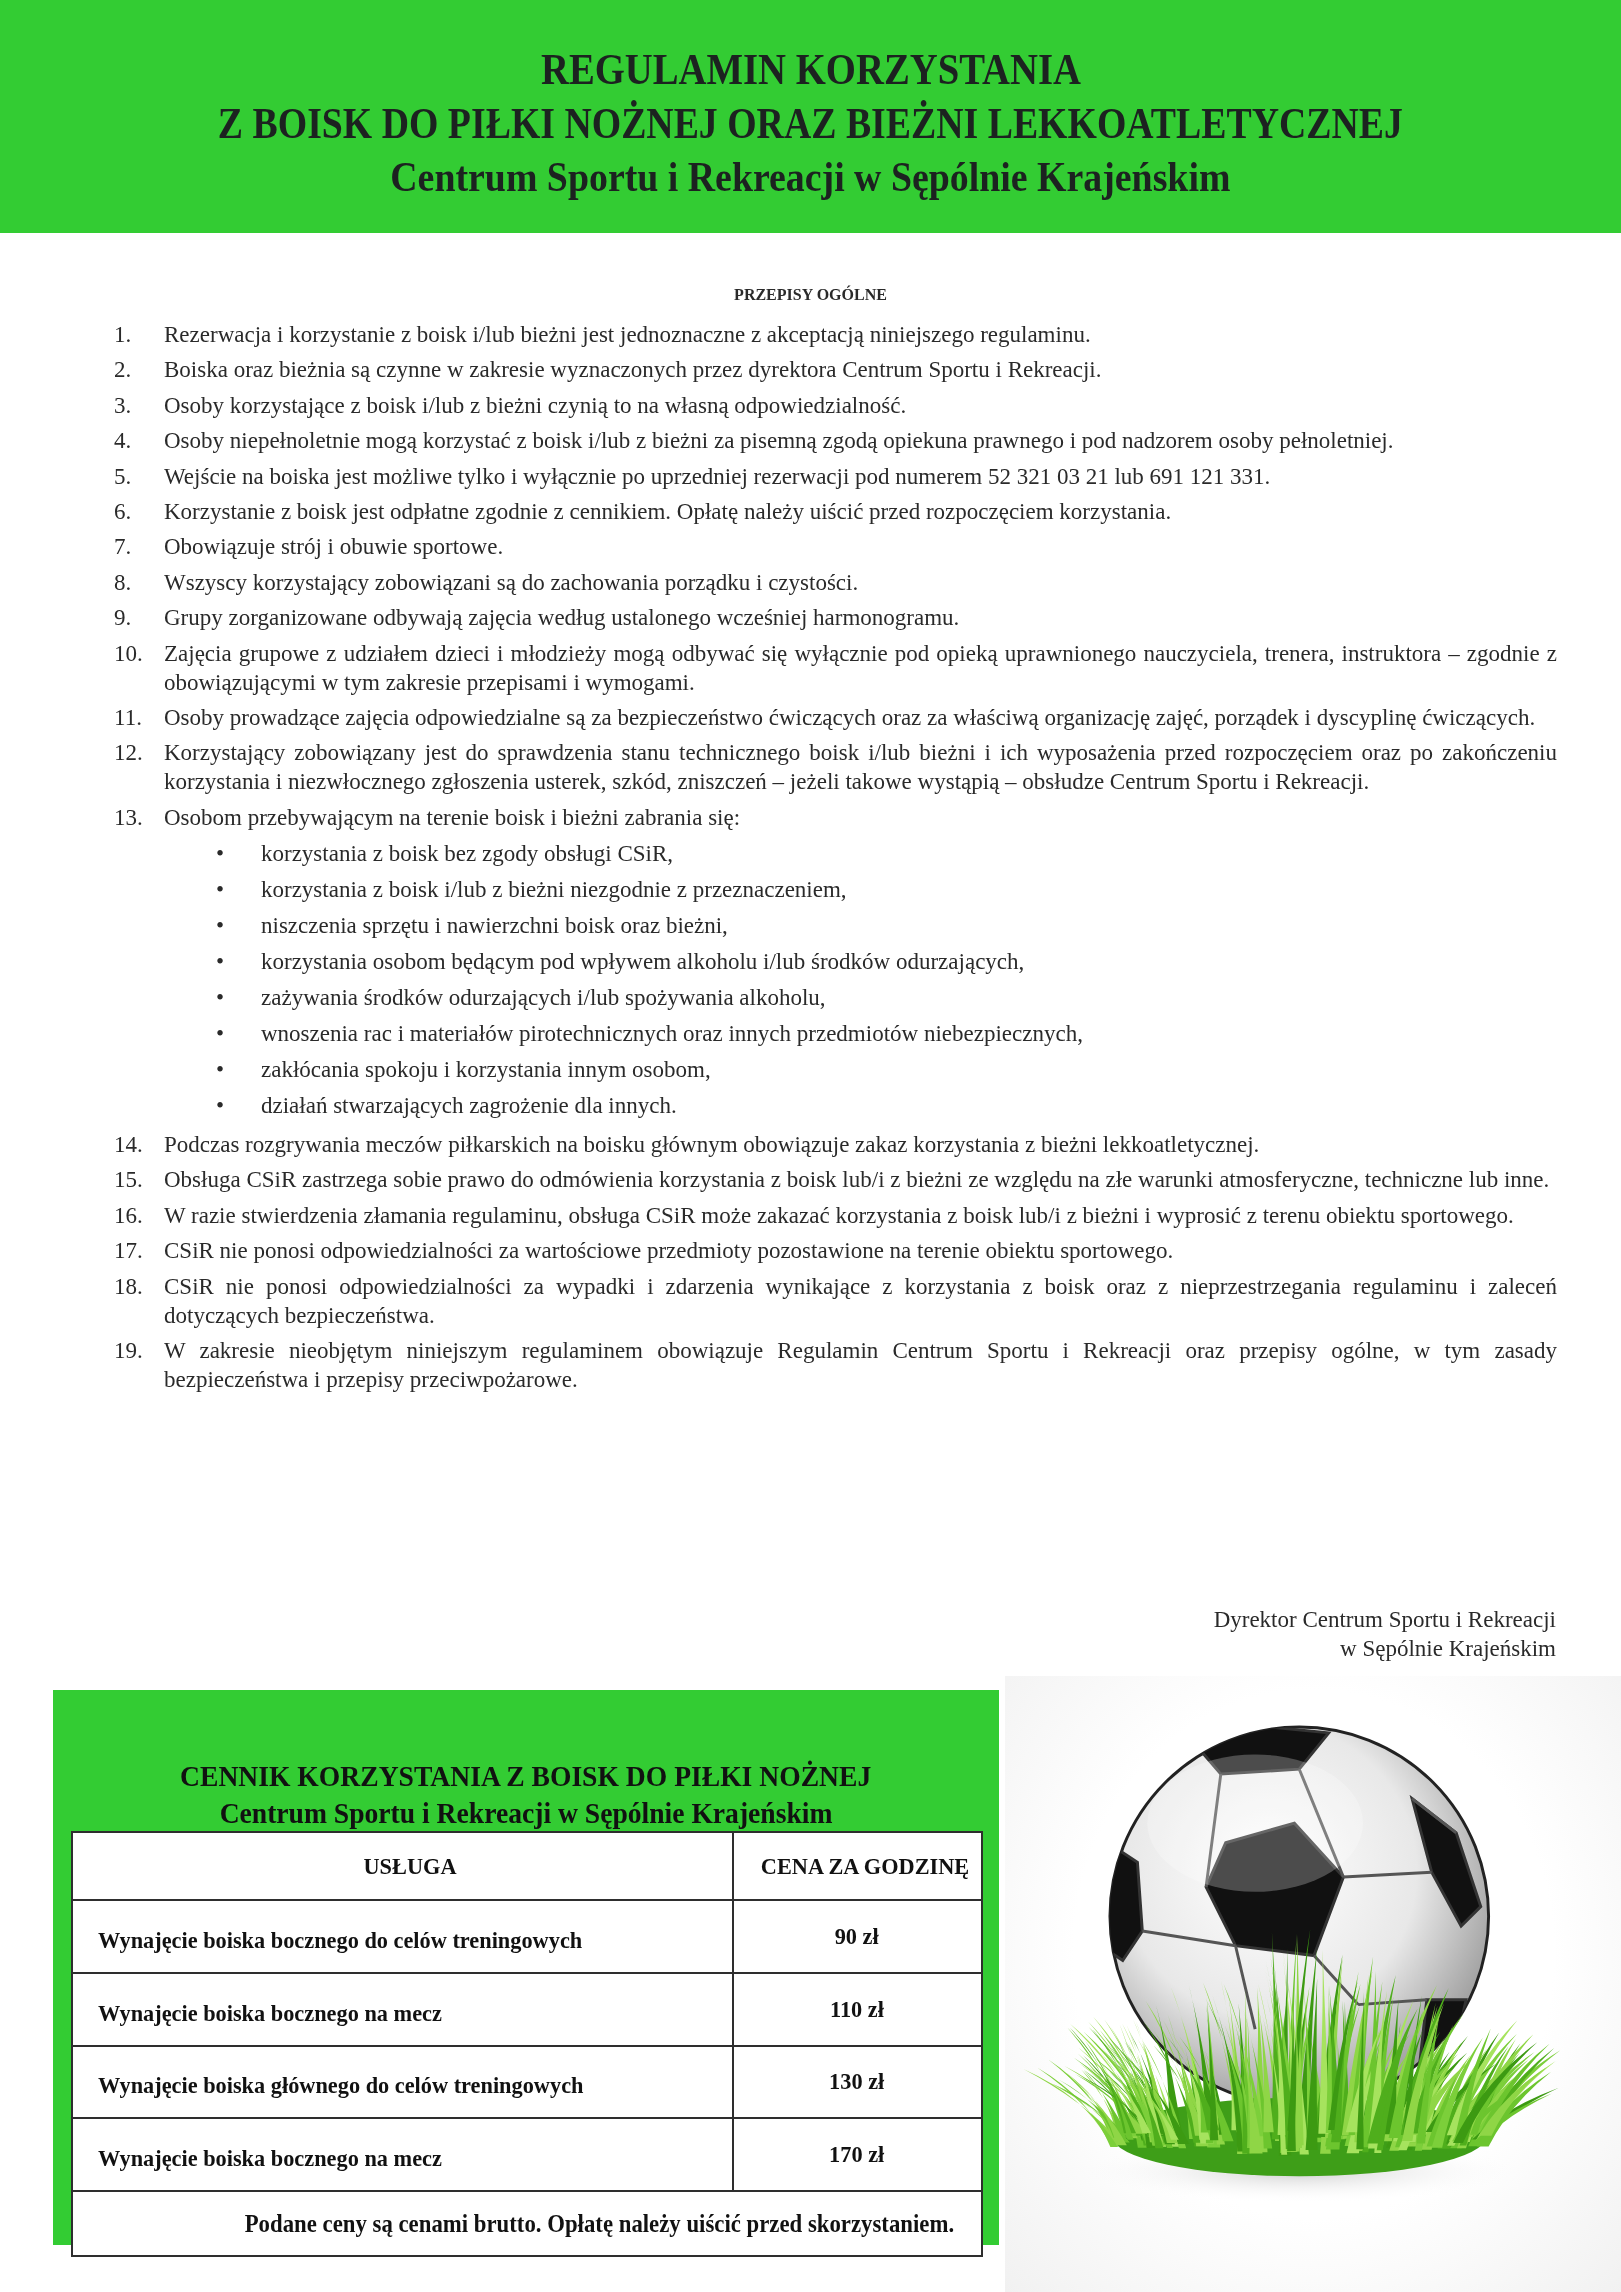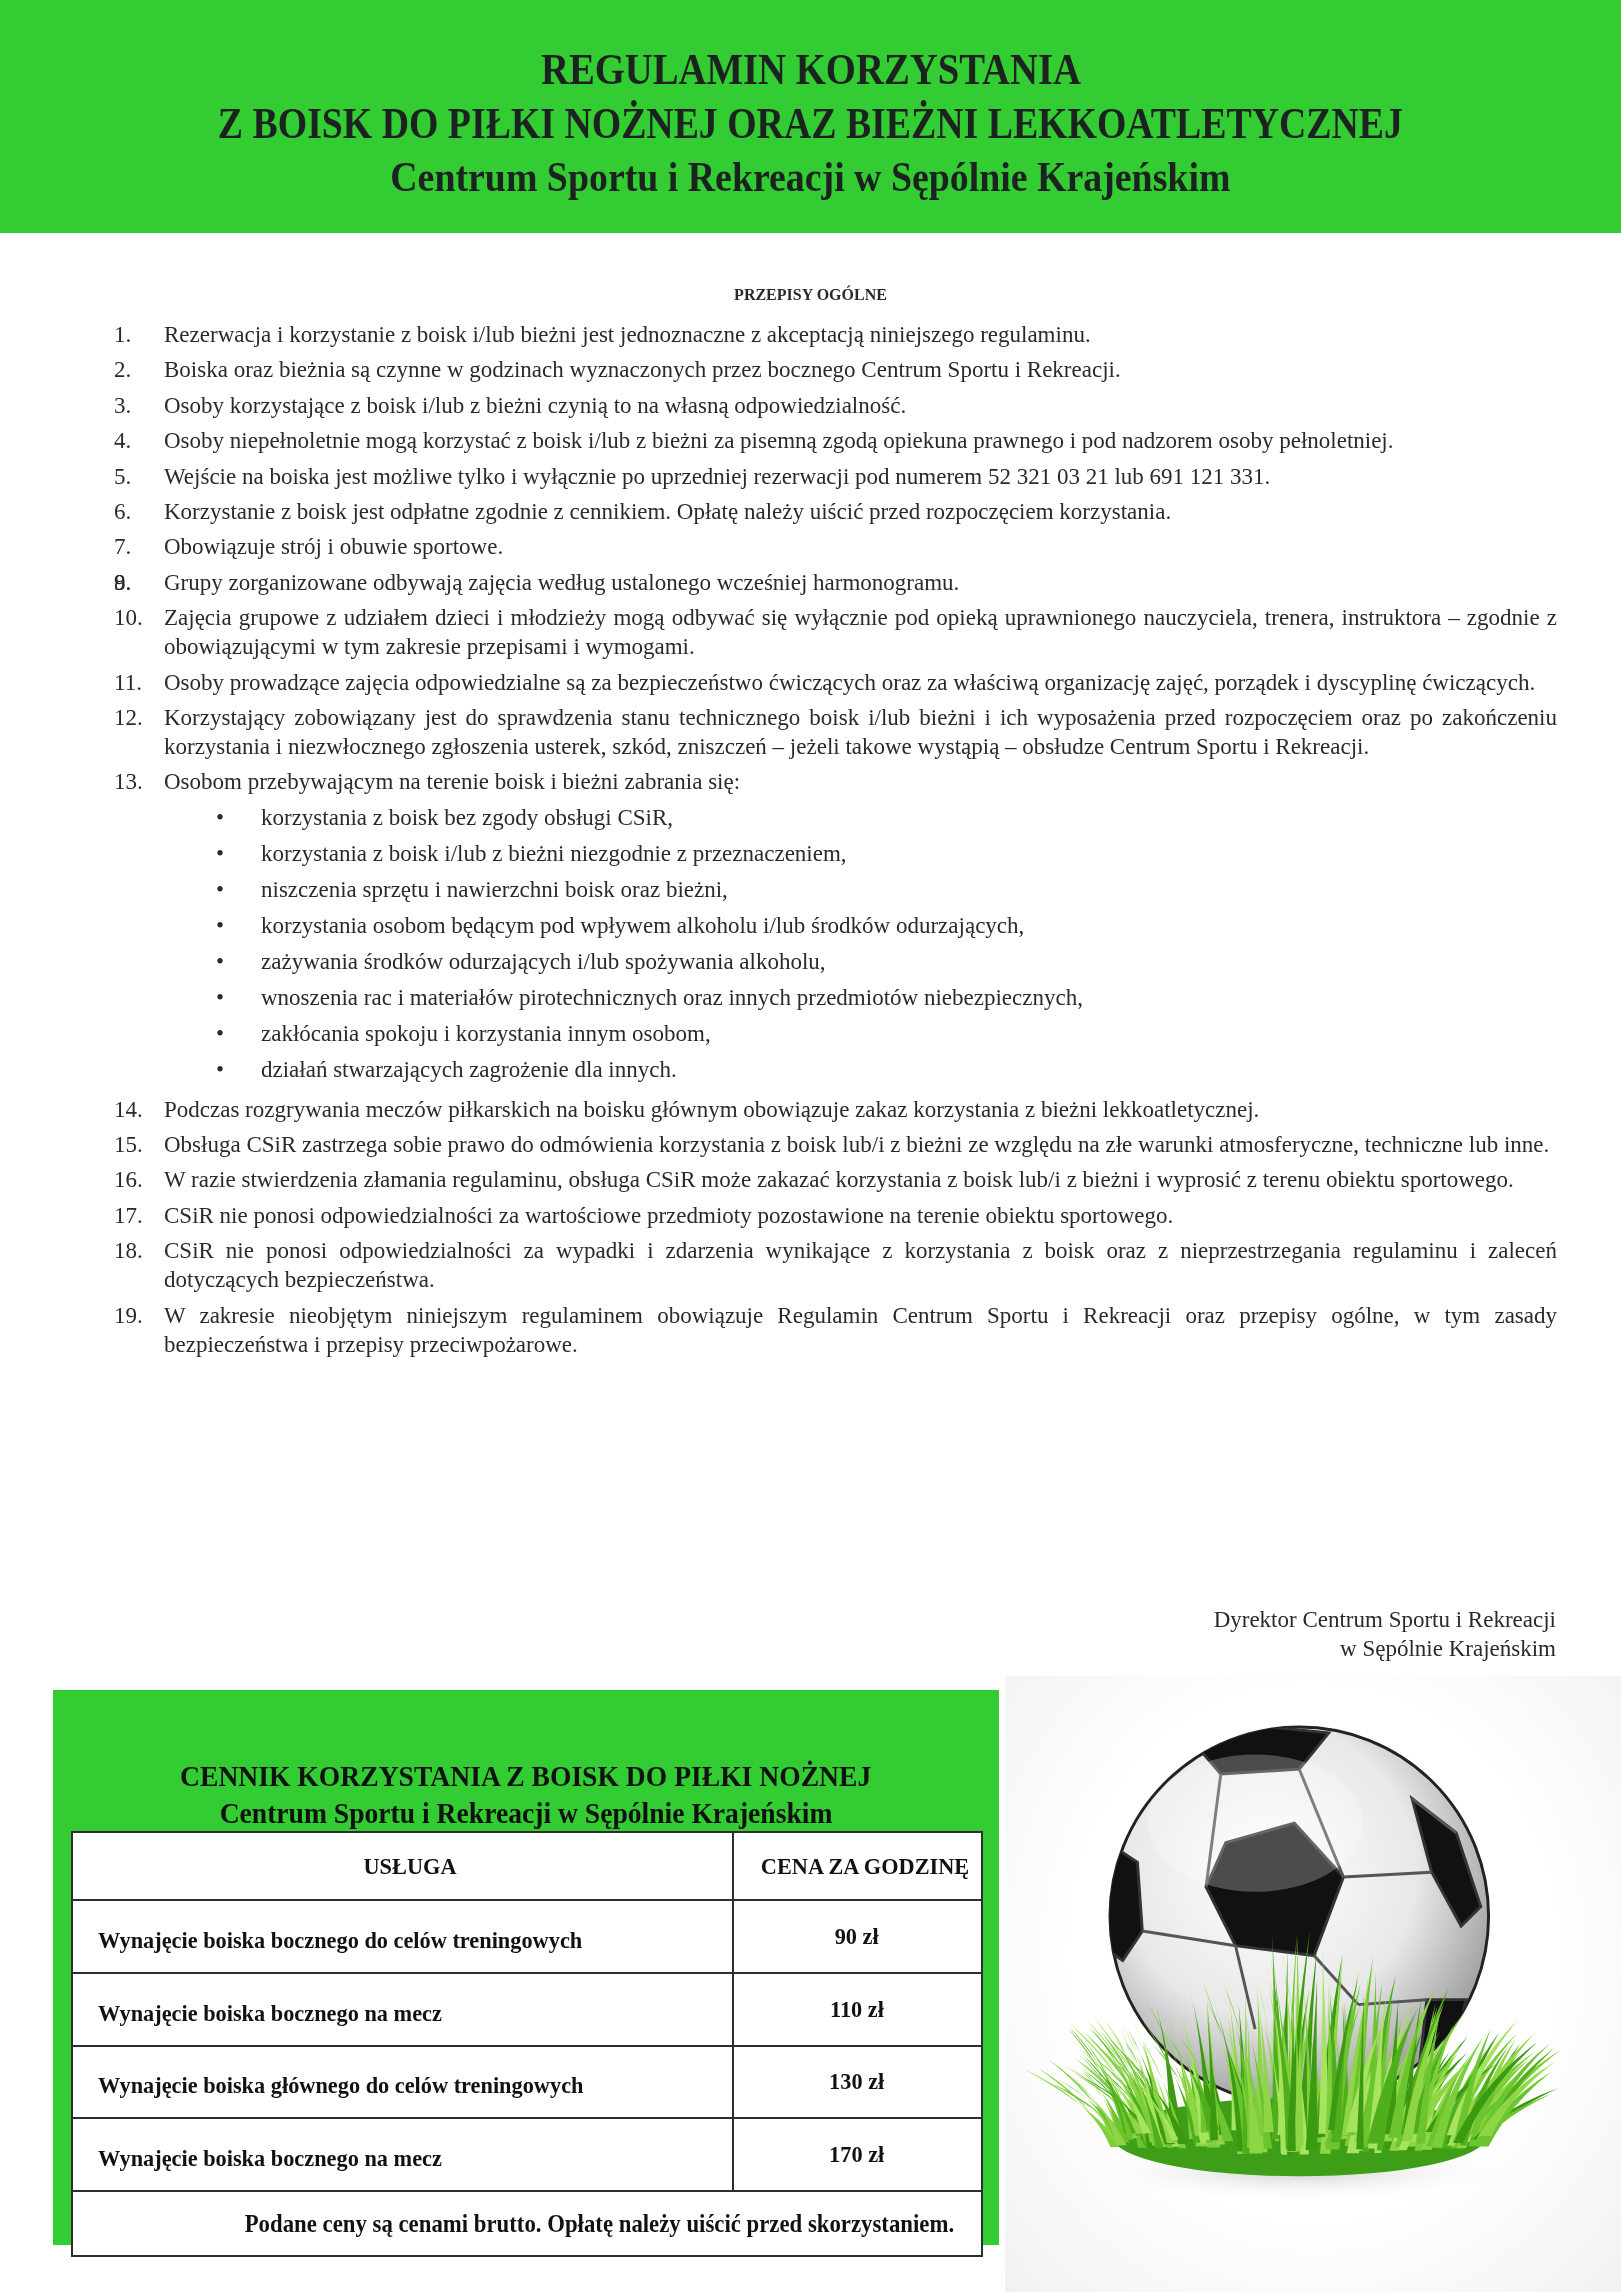--- a/index.html
+++ b/index.html
@@ -80,27 +80,27 @@
 
 <div class="header">
   <div class="t t1"><span>REGULAMIN KORZYSTANIA</span></div>
   <div class="t t2"><span>Z BOISK DO PIŁKI NOŻNEJ ORAZ BIEŻNI LEKKOATLETYCZNEJ</span></div>
   <div class="t t3"><span>Centrum Sportu i Rekreacji w Sępólnie Krajeńskim</span></div>
 </div>
 
 <div class="sec-title">PRZEPISY OGÓLNE</div>
 <div class="rules" id="rules">
     <div class="rule"><span class="num">1.</span><span>Rezerwacja i korzystanie z boisk i/lub bieżni jest jednoznaczne z akceptacją niniejszego regulaminu.</span></div>
-    <div class="rule"><span class="num">2.</span><span>Boiska oraz bieżnia są czynne w godzinach wyznaczonych przez bocznego Centrum Sportu i Rekreacji.</span></div>
+    <div class="rule"><span class="num">2.</span><span>Boiska oraz bieżnia są czynne w zakresie wyznaczonych przez dyrektora Centrum Sportu i Rekreacji.</span></div>
     <div class="rule"><span class="num">3.</span><span>Osoby korzystające z boisk i/lub z bieżni czynią to na własną odpowiedzialność.</span></div>
     <div class="rule"><span class="num">4.</span><span>Osoby niepełnoletnie mogą korzystać z boisk i/lub z bieżni za pisemną zgodą opiekuna prawnego i pod nadzorem osoby pełnoletniej.</span></div>
     <div class="rule"><span class="num">5.</span><span>Wejście na boiska jest możliwe tylko i wyłącznie po uprzedniej rezerwacji pod numerem 52 321 03 21 lub 691 121 331.</span></div>
     <div class="rule"><span class="num">6.</span><span>Korzystanie z boisk jest odpłatne zgodnie z cennikiem. Opłatę należy uiścić przed rozpoczęciem korzystania.</span></div>
     <div class="rule"><span class="num">7.</span><span>Obowiązuje strój i obuwie sportowe.</span></div>
-    <div class="rule"><span class="num">8.</span></div>
+    <div class="rule"><span class="num">8.</span><span>Wszyscy korzystający zobowiązani są do zachowania porządku i czystości.</span></div>
     <div class="rule"><span class="num">9.</span><span>Grupy zorganizowane odbywają zajęcia według ustalonego wcześniej harmonogramu.</span></div>
     <div class="rule"><span class="num">10.</span><span>Zajęcia grupowe z udziałem dzieci i młodzieży mogą odbywać się wyłącznie pod opieką uprawnionego nauczyciela, trenera, instruktora – zgodnie z obowiązującymi w tym zakresie przepisami i wymogami.</span></div>
     <div class="rule"><span class="num">11.</span><span>Osoby prowadzące zajęcia odpowiedzialne są za bezpieczeństwo ćwiczących oraz za właściwą organizację zajęć, porządek i dyscyplinę ćwiczących.</span></div>
     <div class="rule"><span class="num">12.</span><span>Korzystający zobowiązany jest do sprawdzenia stanu technicznego boisk i/lub bieżni i ich wyposażenia przed rozpoczęciem oraz po zakończeniu korzystania i niezwłocznego zgłoszenia usterek, szkód, zniszczeń – jeżeli takowe wystąpią – obsłudze Centrum Sportu i Rekreacji.</span></div>
     <div class="rule"><span class="num">13.</span><span>Osobom przebywającym na terenie boisk i bieżni zabrania się:</span><div class="bullets">
         <div class="bullet"><span class="dot">•</span><span>korzystania z boisk bez zgody obsługi CSiR,</span></div>
         <div class="bullet"><span class="dot">•</span><span>korzystania z boisk i/lub z bieżni niezgodnie z przeznaczeniem,</span></div>
         <div class="bullet"><span class="dot">•</span><span>niszczenia sprzętu i nawierzchni boisk oraz bieżni,</span></div>
         <div class="bullet"><span class="dot">•</span><span>korzystania osobom będącym pod wpływem alkoholu i/lub środków odurzających,</span></div>
         <div class="bullet"><span class="dot">•</span><span>zażywania środków odurzających i/lub spożywania alkoholu,</span></div>

